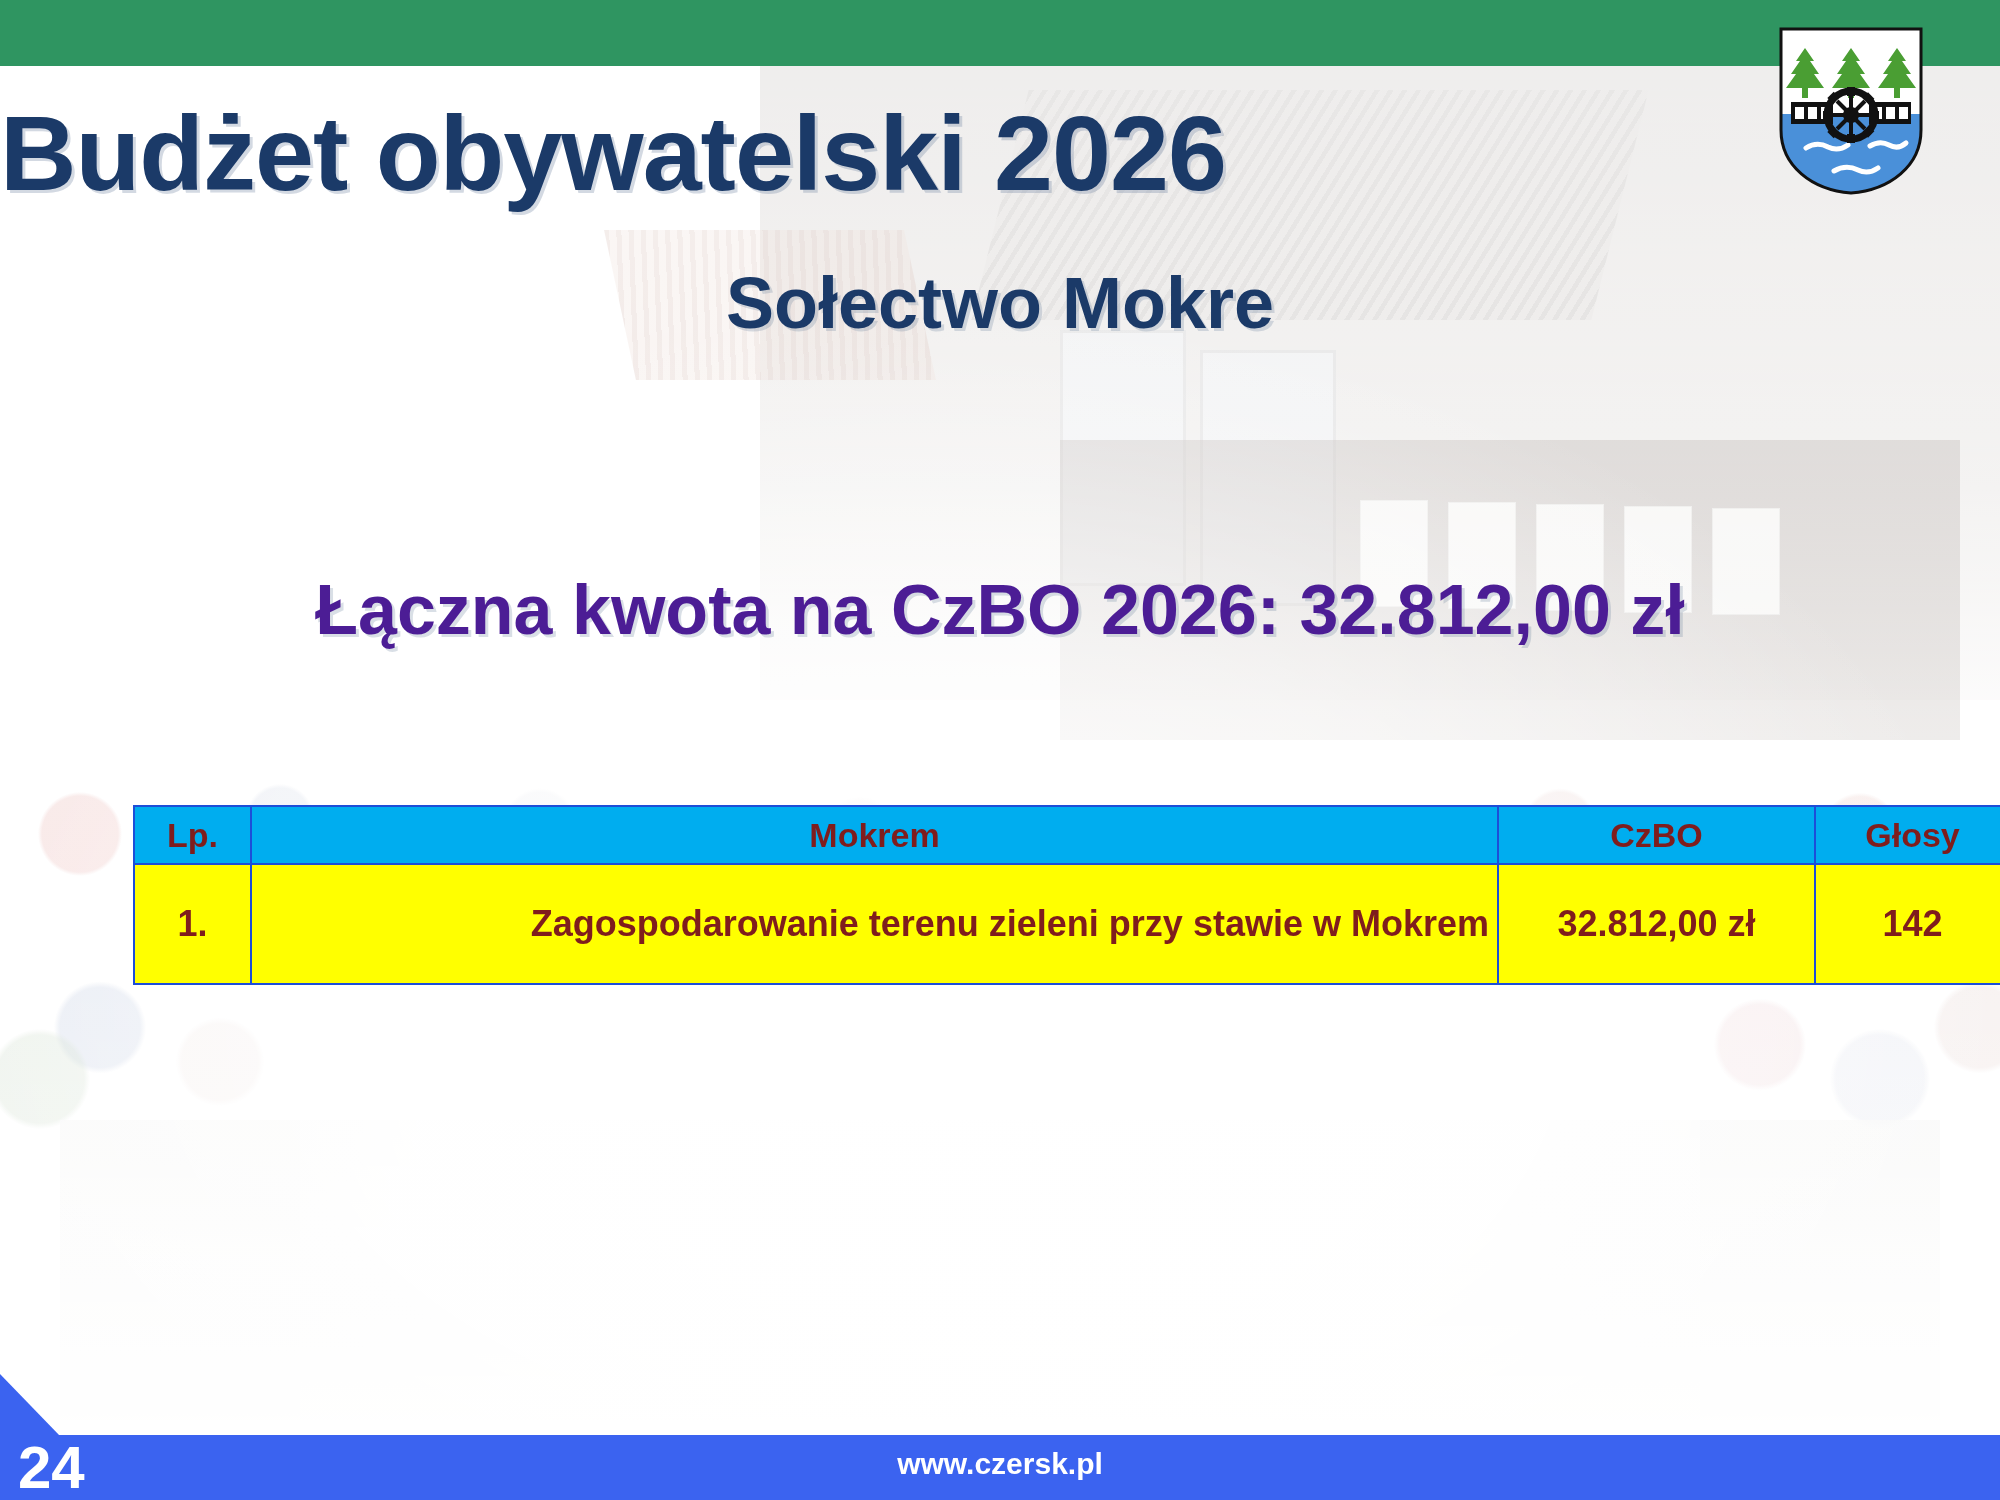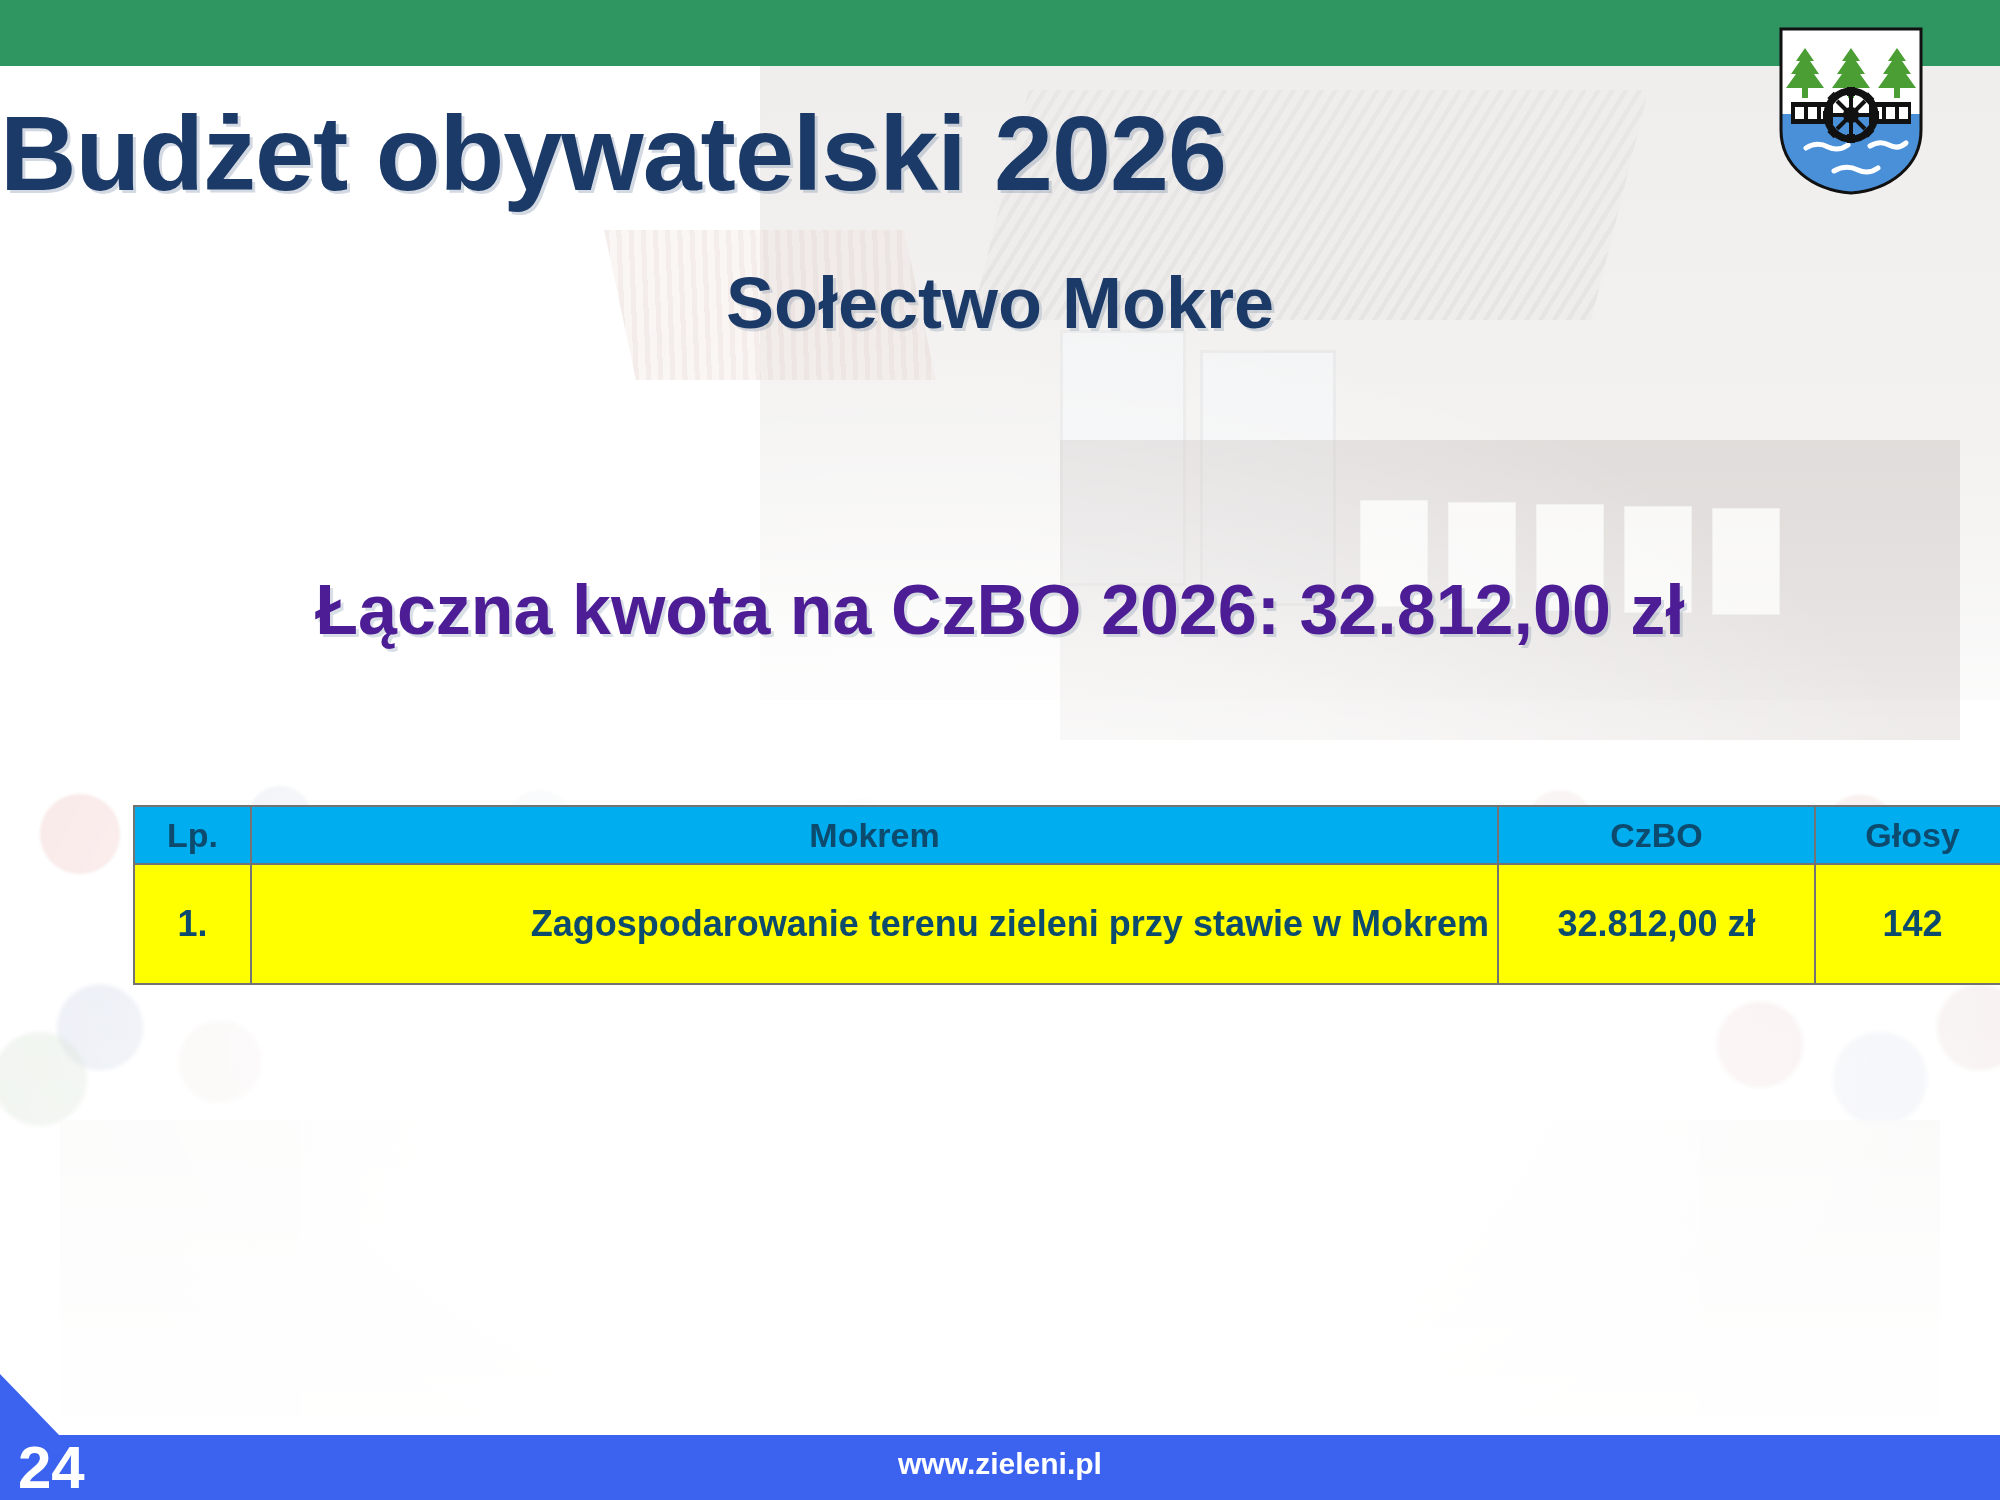--- a/index.html
+++ b/index.html
@@ -178,22 +178,22 @@
   
   #projects-table {
     position: absolute;
     left: 133px; top: 805px;
     width: 1790px;
     border-collapse: collapse;
     z-index: 12;
     table-layout: fixed;
   }
   #projects-table th, #projects-table td {
-    border: 2px solid #737373;
-    color: #0c4a6e;
+    border: 2px solid #1d4ed8;
+    color: #7f1d1d;
     font-weight: bold;
     padding: 4px 10px;
   }
   #projects-table thead th {
     background: #00ADEF;
     font-size: 34px;
     height: 48px;
     text-align: center;
     vertical-align: middle;
   }
@@ -360,15 +360,15 @@
         <td class="col-name">Zagospodarowanie terenu zieleni przy stawie w Mokrem</td>
         <td class="col-cost">32.812,00 zł</td>
         <td class="col-votes">142</td>
       </tr>
     </tbody>
   </table>
 
   <div id="footer-corner"></div>
   <div id="footer-bar"></div>
   <div id="slide-number">24</div>
-  <div id="footer-url">www.zieleni.pl</div>
+  <div id="footer-url">www.czersk.pl</div>
 
 </div>
 
 </body></html>

